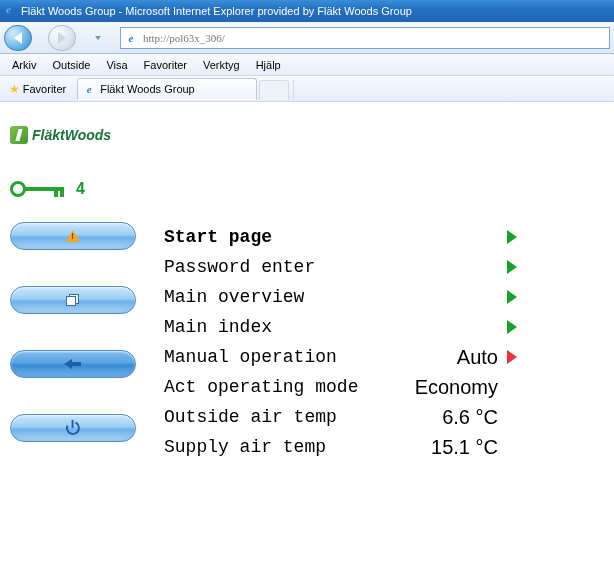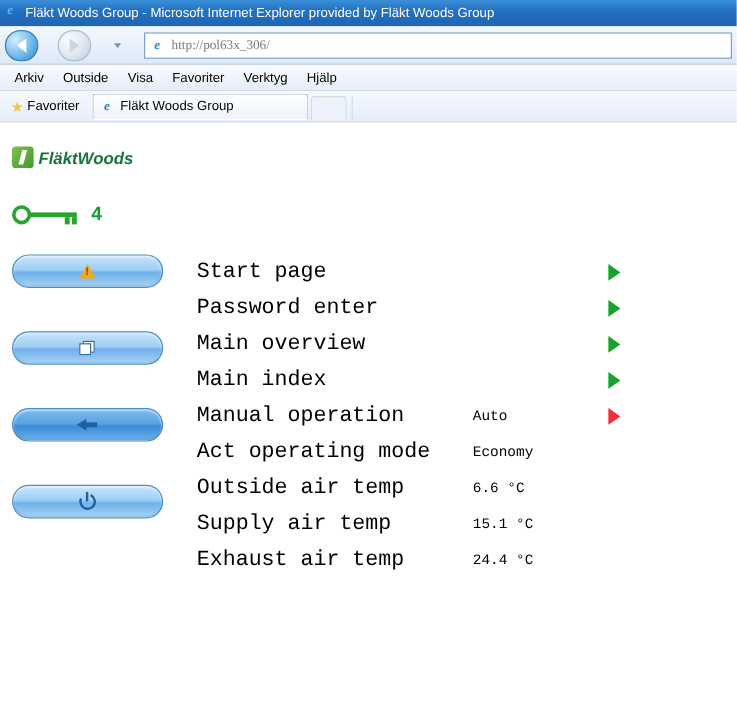--- a/index.html
+++ b/index.html
@@ -34,21 +34,21 @@
 .favbar .favlabel .star { color: #f5c33b; font-size: 12px; margin-right: 3px; }
 .tabstrip { display: flex; margin-left: 4px; height: 22px; align-items: flex-end; }
 .tab { height: 22px; background: linear-gradient(to bottom, #fff, #eef3fa); border: 1px solid #b8c9de; border-bottom: 1px solid #fff; border-radius: 3px 3px 0 0; padding: 0 8px 0 4px; display: flex; align-items: center; gap: 4px; min-width: 180px; }
 .tab .tab-icon::before { content: "e"; font: italic bold 11px Georgia; color: #2f84c7; }
 .tab .tab-icon { width: 14px; height: 14px; display: inline-flex; align-items: center; justify-content: center; }
 .tab-blank { width: 30px; height: 20px; border: 1px solid #d1dbe8; border-bottom: none; margin-left: 2px; background: #eef3fa; border-radius: 3px 3px 0 0; }
 .tab-sep { width: 30px; height: 20px; border-left: 1px solid #d1dbe8; margin-left: 4px; }
 
 
 .content { padding: 8px 10px; font-family: "Courier New", monospace; font-size: 17px; }
-.logo { display: flex; align-items: flex-end; height: 30px; margin-bottom: 30px; }
+.logo { display: flex; align-items: center; height: 30px; margin-bottom: 30px; margin-top: 10px; }
 .logo .mark { width: 18px; height: 18px; background: linear-gradient(135deg, #7fc24a, #3e9a2f); border-radius: 3px; margin-right: 4px; position: relative; }
 .logo .mark::after { content: ""; position: absolute; width: 4px; height: 12px; background: #fff; left: 7px; top: 3px; transform: skewX(-15deg); }
 .logo .txt { font-family: Arial; font-size: 14px; font-weight: bold; font-style: italic; color: #18733b; }
 
 .keyrow { display: flex; align-items: center; margin-bottom: 24px; gap: 12px; }
 .key-icon { width: 54px; height: 16px; position: relative; }
 .key-icon .ring { width: 16px; height: 16px; border: 3px solid #27a32f; border-radius: 50%; position: absolute; left: 0; top: 0; }
 .key-icon .shaft { position: absolute; left: 14px; top: 6px; width: 40px; height: 4px; background: #27a32f; }
 .key-icon .tooth { position: absolute; width: 4px; height: 6px; background: #27a32f; top: 10px; }
 .key-icon .t1 { left: 44px; }
@@ -56,22 +56,22 @@
 .key-level { font-family: Arial; font-size: 16px; font-weight: bold; color: #11a02e; }
 
 .panel { display: flex; gap: 24px; }
 .sidebtns { width: 130px; display: flex; flex-direction: column; }
 .pill { width: 126px; height: 28px; border-radius: 14px; background: linear-gradient(to bottom, #c8e4fb 0%, #9ecff5 45%, #6fb0e9 55%, #a8d4f7 100%); border: 1px solid #4a8fc9; box-shadow: inset 0 1px 2px rgba(255,255,255,.8), inset 0 -1px 2px rgba(0,0,0,.1); display: flex; align-items: center; justify-content: center; }
 .pill.sel { background: linear-gradient(to bottom, #7fb9ea 0%, #5aa4e3 45%, #3a8cd6 55%, #6fb0e9 100%); }
 
 .rows { flex: 1; }
 .row { display: flex; align-items: center; height: 30px; }
 .row .label { flex: 0 0 230px; font-family: "Courier New", monospace; font-size: 18px; color: #000; }
-.row.head .label { font-weight: normal; }
-.row .value { flex: 0 0 110px; font-family: Liberation Mono, monospace; font-size: 12px; color: #000; padding-right: 6px; }
+.row.head .label { font-weight: bold; }
+.row .value { flex: 0 0 110px; text-align: right; font-family: Liberation Sans, sans-serif; font-size: 20px; color: #000; padding-right: 6px; }
 .row .arrow { width: 16px; display: flex; justify-content: center; }
 .tri { width: 0; height: 0; border-style: solid; border-width: 7px 0 7px 10px; }
 .tri.green { border-color: transparent transparent transparent #16a22d; }
 .tri.red { border-color: transparent transparent transparent #ef2f3a; }
 
 
 .ico-warn { width: 0; height: 0; border-left: 7px solid transparent; border-right: 7px solid transparent; border-bottom: 12px solid #f5a623; position: relative; }
 .ico-warn::after { content: "!"; position: absolute; left: -2px; top: 1px; font: bold 9px Arial; color: #7a4b00; }
 .ico-docs { width: 14px; height: 12px; position: relative; }
 .ico-docs div { position: absolute; width: 10px; height: 10px; background: #fff; border: 1px solid #2f6da8; }
@@ -215,21 +215,16 @@
       <div class="row">
         <span class="label">Outside air temp</span>
         <span class="value">6.6 °C</span>
         <span class="arrow"></span>
       </div>
       <div class="row">
         <span class="label">Supply air temp</span>
         <span class="value">15.1 °C</span>
         <span class="arrow"></span>
       </div>
-      <div class="row">
-        <span class="label">Exhaust air temp</span>
-        <span class="value">24.4 °C</span>
-        <span class="arrow"></span>
-      </div>
     </div>
   </div>
 
 </div>
 
 </body></html>

